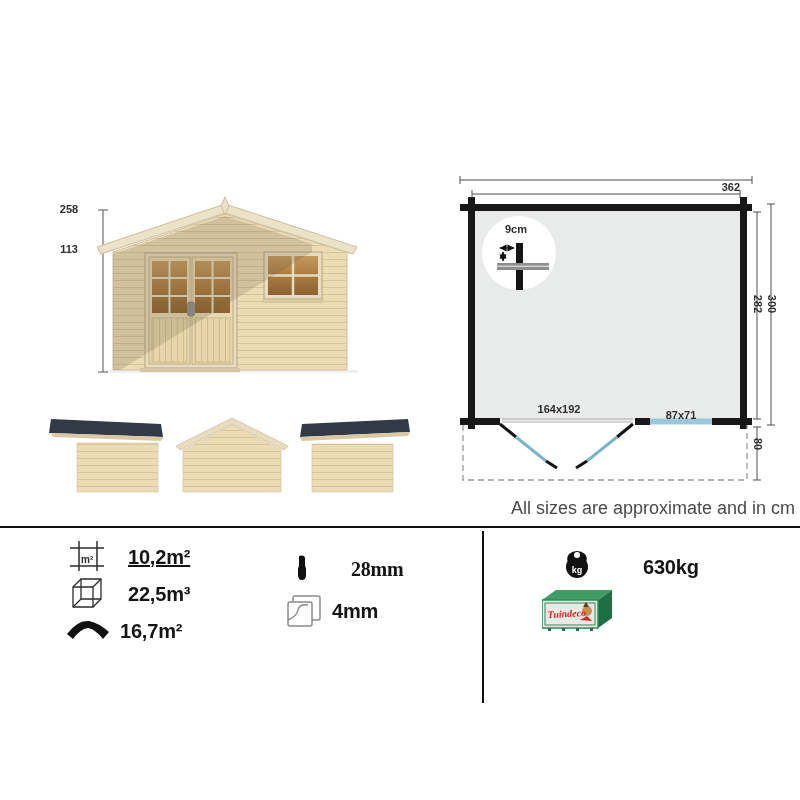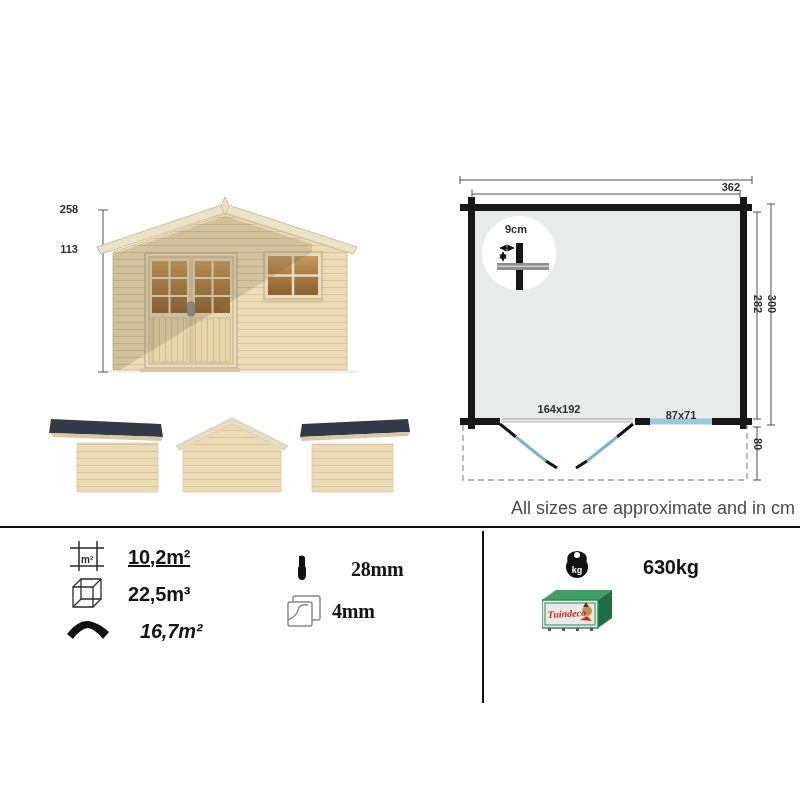--- a/index.html
+++ b/index.html
@@ -196,35 +196,35 @@
         <line x1="23" y1="12" x2="31" y2="4"></line>
       <line x1="3" y1="32" x2="11" y2="24"></line>
         <line x1="23" y1="32" x2="31" y2="24"></line>
     </g>
   </svg>
   <div class="spec-val" style="left:128px;top:583px;">22,5m³</div>
 
   <svg class="abs" style="left:66px;top:618px;" width="44" height="22" viewBox="0 0 44 22">
     <path d="M1,16 Q11,3 21,3 L23,3 Q33,5 43,14 L37,21 Q29,11 22,10 Q14,11 7,21 Z" fill="#111"></path>
   </svg>
-  <div class="spec-val" style="left:140px;top:620px;font-style:italic;">16,7m²</div>
+  <div class="spec-val" style="left:120px;top:620px;">16,7m²</div>
 
   <svg class="abs" style="left:296px;top:555px;" width="12" height="26" viewBox="0 0 12 26">
     <path d="M3,1 Q6,0 8,1 Q10,3 9,6 L9,10 Q9,12 10,13 L10,20 Q10,25 6,25 Q2,25 2,20 L2,13 Q3,12 3,10 Z" fill="#111"></path>
   </svg>
   <div class="spec-val" style="left:351px;top:558px;font-family:Liberation Serif, serif;">28mm</div>
 
   <svg class="abs" style="left:286px;top:594px;" width="36" height="34" viewBox="0 0 36 34">
     <g stroke="#8a8a8a" stroke-width="1.5" fill="#ffffff" stroke-linejoin="round">
       <rect x="7" y="2" width="27" height="24" rx="2"></rect>
       <rect x="2" y="8" width="24" height="24" rx="2"></rect>
       <path d="M2,26 Q11,22 12,16 Q13,10 22,11" fill="none"></path>
     </g>
   </svg>
-  <div class="spec-val" style="left:332px;top:600px;font-family:Liberation Serif, serif;">4mm</div>
+  <div class="spec-val" style="left:332px;top:600px;">4mm</div>
 
   <svg class="abs" style="left:564px;top:548px;" width="26" height="30" viewBox="0 0 26 30">
     <circle cx="13" cy="19" r="11" fill="#111"></circle>
     <path d="M6,13 C3,3 23,3 20,13" stroke="#111" stroke-width="5" fill="none"></path>
     <circle cx="13" cy="7" r="3" fill="#fff"></circle>
     <text x="13" y="25" font-size="9" font-weight="700" fill="#ffffff" text-anchor="middle" font-family="Liberation Sans, sans-serif">kg</text>
   </svg>
   <div class="spec-val" style="left:628px;top:556px;margin-left:15px;">630kg</div>
 
   <svg class="abs" style="left:542px;top:590px;" width="76" height="42" viewBox="0 0 76 42">

